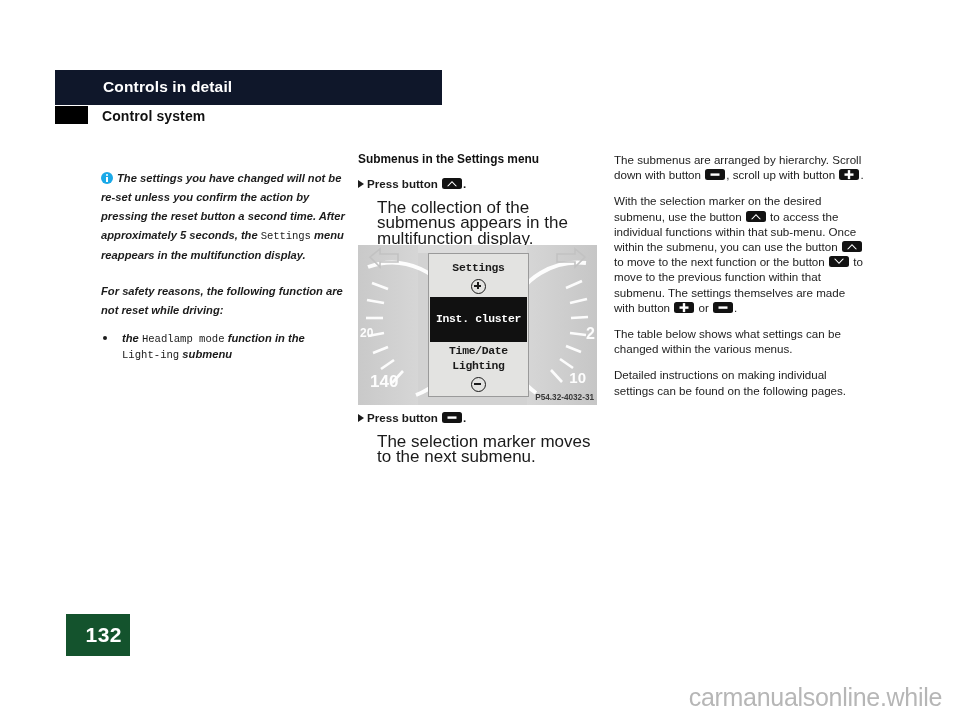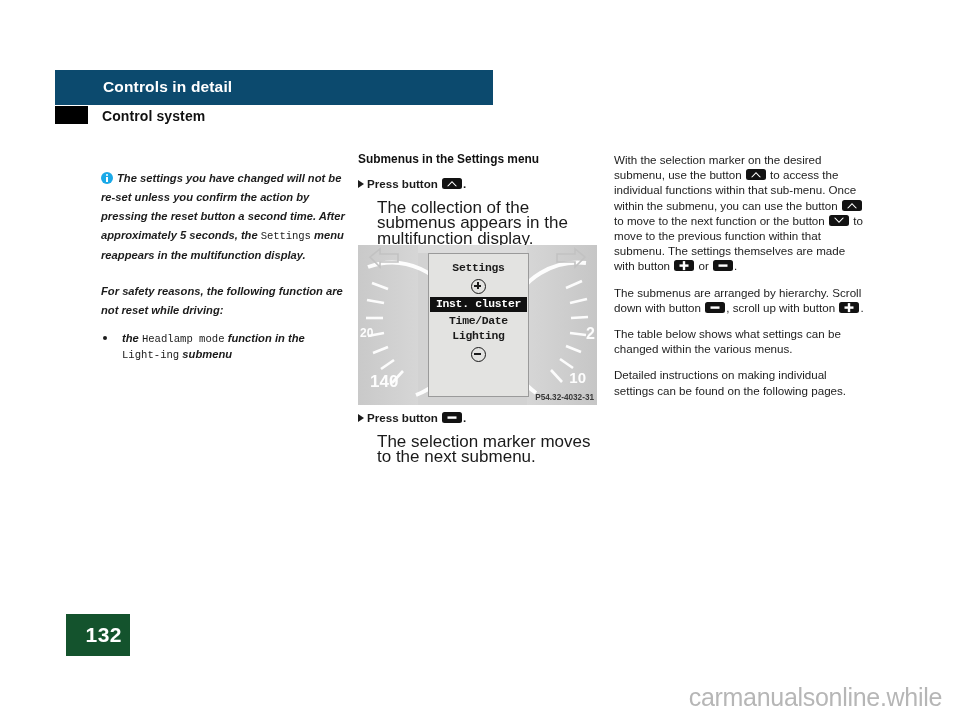--- a/index.html
+++ b/index.html
@@ -14,23 +14,23 @@
     font-family: "Liberation Sans", sans-serif;
     color: #1a1a1a;
     overflow: hidden;
   }
 
   
   #header-band {
     position: absolute;
     left: 55px;
     top: 70px;
-    width: 438px;
+    width: 387px;
     height: 35px;
-    background: #0c4a6e;
+    background: #0f172a;
   }
   #header-title {
     position: absolute;
     left: 48px;
     top: 8px;
     font-size: 15.5px;
     font-weight: bold;
     color: #ffffff;
     letter-spacing: 0.15px;
   }
@@ -232,21 +232,21 @@
   .mfd-circ {
     width: 13px; height: 13px; border: 1.4px solid #1a1a1a;
     border-radius: 50%; margin: 3px auto; position: relative;
   }
   .mfd-circ .h { position:absolute; left:2px; top:5px; width:7px; height:1.6px; background:#1a1a1a;}
   .mfd-circ .v { position:absolute; left:5px; top:2px; width:1.6px; height:7px; background:#1a1a1a;}
   #mfd-selected {
     background: #111111;
     color: #ffffff;
     margin: 2px 1px;
-    padding: 0 1px;
+    padding: 15px 1px;
   }
   .part-code {
     position: absolute;
     right: 3px;
     bottom: 3px;
     font-size: 8.2px;
     font-weight: bold;
     color: #3a3a3a;
     font-family: "Liberation Sans", sans-serif;
     z-index: 7;
@@ -381,43 +381,43 @@
     <span class="tri"></span><span>Press button </span><span class="keybtn"><svg width="20" height="11" viewBox="0 0 20 11">
           <rect x="5.5" y="4.4" width="9" height="2.4" fill="#ffffff"></rect>
         </svg></span><span>.</span>
   </p>
   <p class="indent-para">The selection marker moves to the next submenu.</p>
 </div>
 
 <div class="column" id="col-right">
 
   <p class="para">
+    <span>The submenus are arranged by hierarchy. Scroll down with button </span><span class="keybtn"><svg width="20" height="11" viewBox="0 0 20 11">
+          <rect x="5.5" y="4.4" width="9" height="2.4" fill="#ffffff"></rect>
+        </svg></span><span>, scroll up with button </span><span class="keybtn"><svg width="20" height="11" viewBox="0 0 20 11">
+          <rect x="5.5" y="4.4" width="9" height="2.4" fill="#ffffff"></rect>
+          <rect x="8.8" y="1.1" width="2.4" height="9" fill="#ffffff"></rect>
+        </svg></span><span>.</span>
+  </p>
+
+  <p class="para">
     <span>With the selection marker on the desired submenu, use the button </span><span class="keybtn"><svg width="20" height="11" viewBox="0 0 20 11">
           <path d="M5 8.2 L10 3.1 L15 8.2 L13.6 8.2 L10 4.6 L6.4 8.2 Z" fill="#ffffff"></path>
         </svg></span><span> to access the individual functions within that sub-menu. Once within the submenu, you can use the button </span><span class="keybtn"><svg width="20" height="11" viewBox="0 0 20 11">
           <path d="M5 8.2 L10 3.1 L15 8.2 L13.6 8.2 L10 4.6 L6.4 8.2 Z" fill="#ffffff"></path>
         </svg></span><span> to move to the next function or the button </span><span class="keybtn"><svg width="20" height="11" viewBox="0 0 20 11">
           <path d="M5 2.8 L10 7.9 L15 2.8 L13.6 2.8 L10 6.4 L6.4 2.8 Z" fill="#ffffff"></path>
         </svg></span><span> to move to the previous function within that submenu. The settings themselves are made with button </span><span class="keybtn"><svg width="20" height="11" viewBox="0 0 20 11">
           <rect x="5.5" y="4.4" width="9" height="2.4" fill="#ffffff"></rect>
           <rect x="8.8" y="1.1" width="2.4" height="9" fill="#ffffff"></rect>
         </svg></span><span> or </span><span class="keybtn"><svg width="20" height="11" viewBox="0 0 20 11">
           <rect x="5.5" y="4.4" width="9" height="2.4" fill="#ffffff"></rect>
         </svg></span><span>.</span>
   </p>
 
-  <p class="para">
-    <span>The submenus are arranged by hierarchy. Scroll down with button </span><span class="keybtn"><svg width="20" height="11" viewBox="0 0 20 11">
-          <rect x="5.5" y="4.4" width="9" height="2.4" fill="#ffffff"></rect>
-        </svg></span><span>, scroll up with button </span><span class="keybtn"><svg width="20" height="11" viewBox="0 0 20 11">
-          <rect x="5.5" y="4.4" width="9" height="2.4" fill="#ffffff"></rect>
-          <rect x="8.8" y="1.1" width="2.4" height="9" fill="#ffffff"></rect>
-        </svg></span><span>.</span>
-  </p>
-
   <p class="para">The table below shows what settings can be changed within the various menus.</p>
 
   <p class="para">Detailed instructions on making individual settings can be found on the following pages.</p>
 </div>
 
 <div id="page-number-box">
   <div id="page-number">132</div>
 </div>
 
 <div id="watermark">carmanualsonline.while</div>

